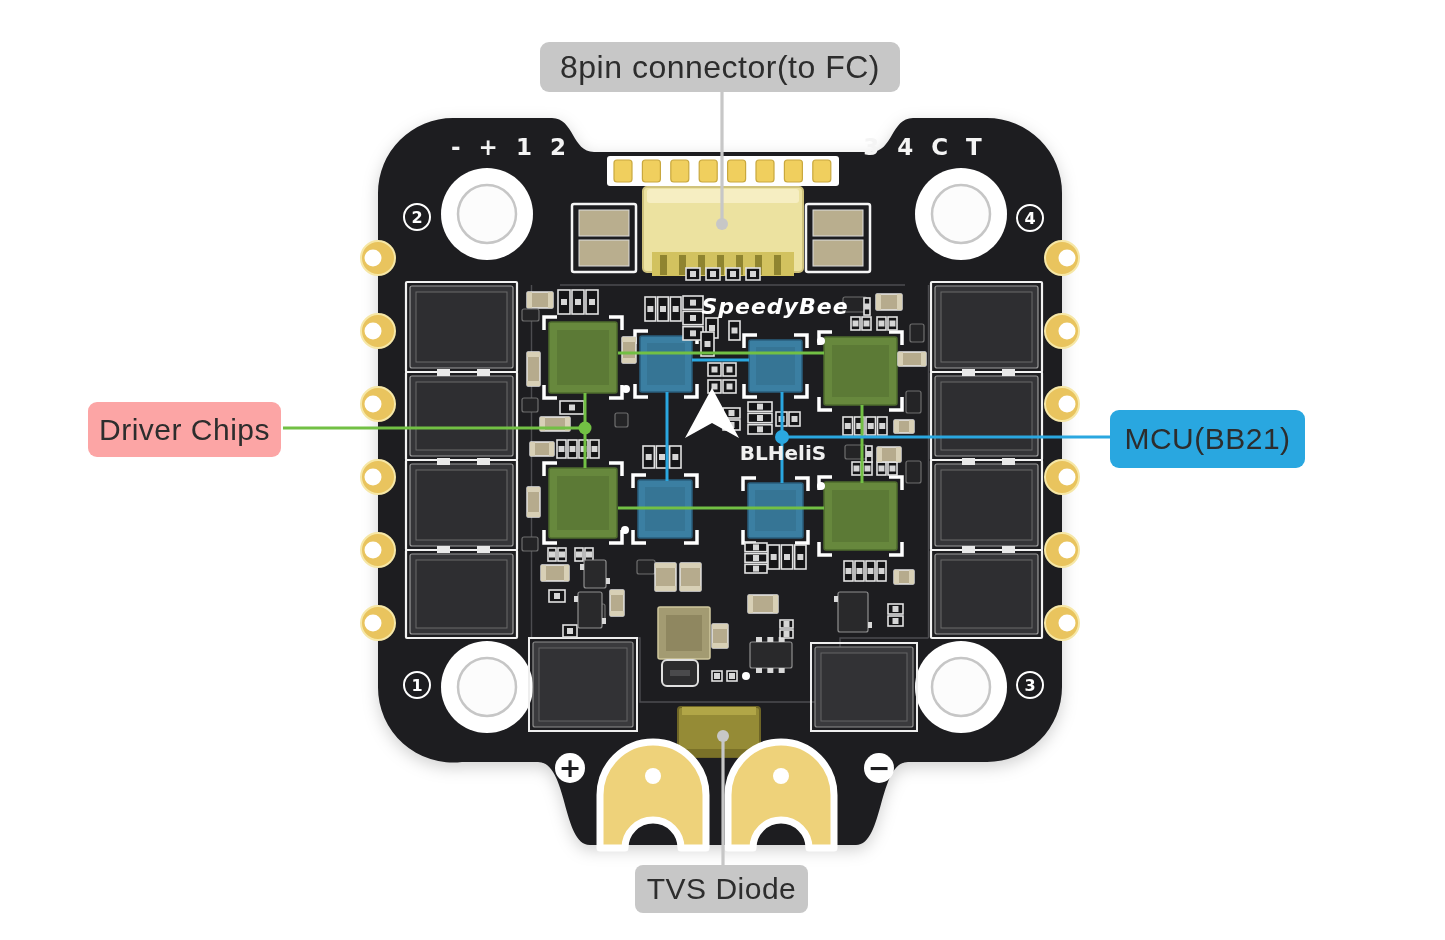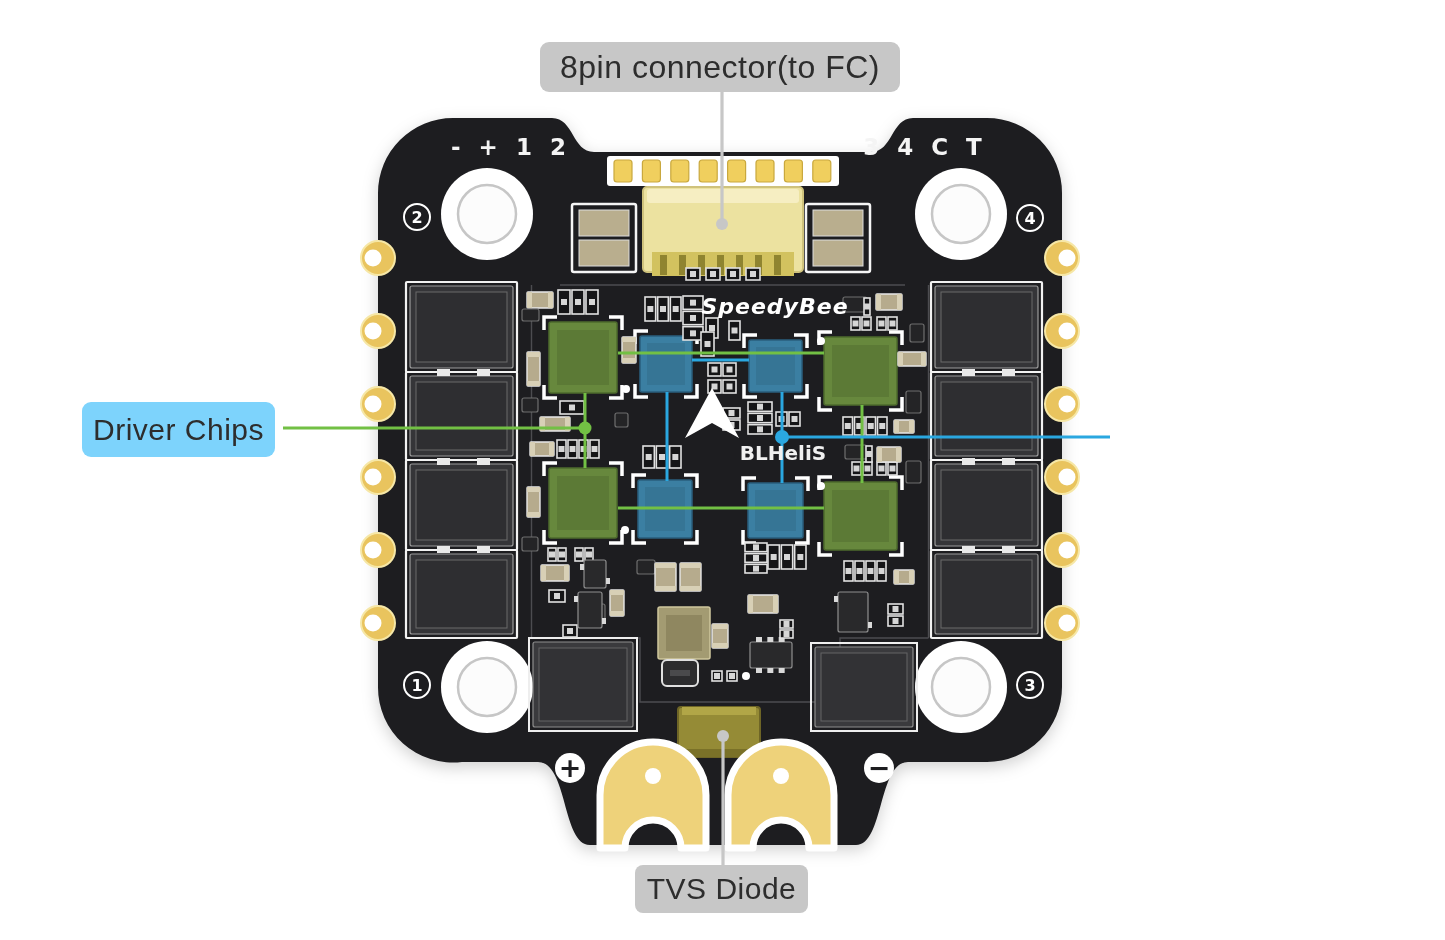--- a/index.html
+++ b/index.html
@@ -648,19 +648,22 @@
         <g>
           <circle cx="1030" cy="685" r="13" fill="none" stroke="#ffffff" stroke-width="2"></circle>
           <text x="1030" y="691" text-anchor="middle" font-size="16" font-family="DejaVu Sans" font-weight="bold" fill="#ffffff">3</text>
         </g>
       </g>
   </svg>
 
   <div class="callout" id="lab-connector" style="left: 540px; top: 42px; width: 360px; height: 50px; background: rgb(199, 199, 199); font-size: 32px; justify-content: center;">
     <span>8pin connector(to FC)</span>
   </div>
-  <div class="callout" id="lab-driver" style="left: 82px; top: 402px; width: 193px; height: 55px; background: #7dd3fc; font-size: 30px;">
+  <div class="callout" id="lab-driver" style="left: 88px; top: 402px; width: 193px; height: 55px; background: #fca5a5; font-size: 30px;">
     <span>Driver Chips</span>
+  </div>
+  <div class="callout" id="lab-mcu" style="left: 1110px; top: 410px; width: 195px; height: 58px; background: rgb(41, 167, 224); font-size: 30px;">
+    <span>MCU(BB21)</span>
   </div>
   <div class="callout" id="lab-tvs" style="left: 635px; top: 865px; width: 173px; height: 48px; background: rgb(199, 199, 199); font-size: 30px; border-radius: 8px;">
     <span>TVS Diode</span>
   </div>
 </div>
 
 </body></html>

